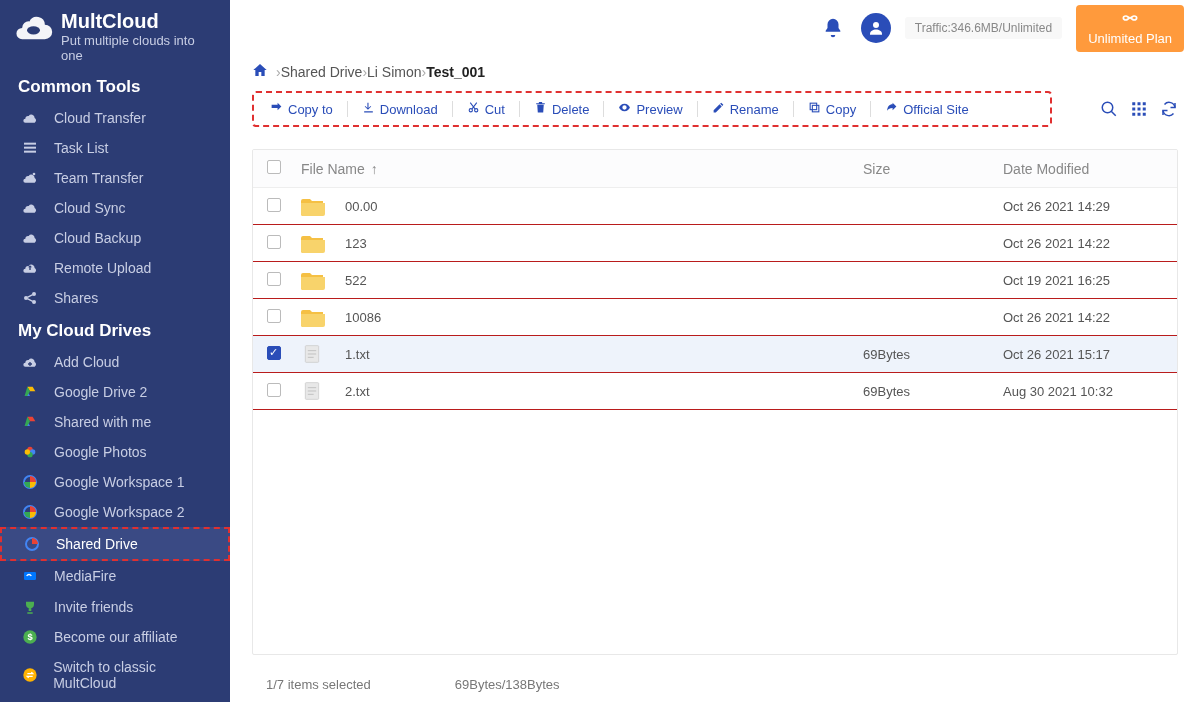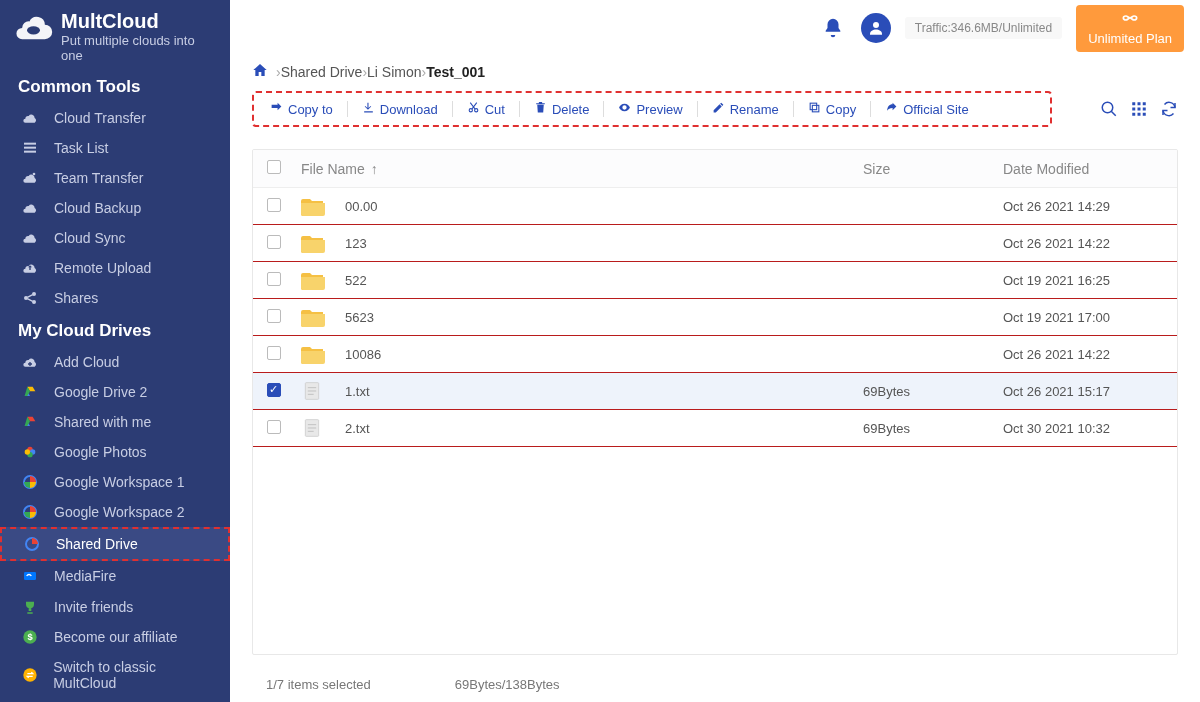--- a/index.html
+++ b/index.html
@@ -109,29 +109,29 @@
           </svg>
         </span>
         <span>Team Transfer</span>
       </div>
       <div class="nav-item">
         <span class="nav-icon">
           <svg viewBox="0 0 24 24" fill="#c8cee4">
             <path d="M19 12a5 5 0 00-9-3 4 4 0 00-5 4 3 3 0 000 6h14a4 4 0 000-7z"></path>
           </svg>
         </span>
+        <span>Cloud Sync</span>
+      </div>
+      <div class="nav-item">
+        <span class="nav-icon">
+          <svg viewBox="0 0 24 24" fill="#c8cee4">
+            <path d="M19 12a5 5 0 00-9-3 4 4 0 00-5 4 3 3 0 000 6h14a4 4 0 000-7z"></path>
+          </svg>
+        </span>
         <span>Cloud Backup</span>
-      </div>
-      <div class="nav-item">
-        <span class="nav-icon">
-          <svg viewBox="0 0 24 24" fill="#c8cee4">
-            <path d="M19 12a5 5 0 00-9-3 4 4 0 00-5 4 3 3 0 000 6h14a4 4 0 000-7z"></path>
-          </svg>
-        </span>
-        <span>Cloud Sync</span>
       </div>
       <div class="nav-item">
         <span class="nav-icon">
           <svg viewBox="0 0 24 24" fill="#c8cee4">
             <path d="M19 12a5 5 0 00-9-3 4 4 0 00-5 4 3 3 0 000 6h14a4 4 0 000-7z"></path>
             <path d="M12 8l-3 3h2v4h2v-4h2z" fill="#2c3c74"></path>
           </svg>
         </span>
         <span>Remote Upload</span>
       </div>
@@ -441,34 +441,20 @@
           </div>
           <div class="file-row">
             <div class="col-check"><span class="chk"></span></div>
   <div class="col-name">
               <span class="file-icon">
                 <svg width="24" height="20" viewBox="0 0 24 20">
                   <path fill="#f5c044" d="M2 3h7l2 2h11v13a2 2 0 01-2 2H2a2 2 0 01-2-2V5a2 2 0 012-2z"></path>
                   <path fill="#f8d36b" d="M0 7h24v11a2 2 0 01-2 2H2a2 2 0 01-2-2z"></path>
                 </svg>
               </span>
-              <span>5623</span>
-            </div>
-  <div class="col-size"></div>
-  <div class="col-date">Oct 19 2021 17:00</div>
-          </div>
-          <div class="file-row">
-            <div class="col-check"><span class="chk"></span></div>
-  <div class="col-name">
-              <span class="file-icon">
-                <svg width="24" height="20" viewBox="0 0 24 20">
-                  <path fill="#f5c044" d="M2 3h7l2 2h11v13a2 2 0 01-2 2H2a2 2 0 01-2-2V5a2 2 0 012-2z"></path>
-                  <path fill="#f8d36b" d="M0 7h24v11a2 2 0 01-2 2H2a2 2 0 01-2-2z"></path>
-                </svg>
-              </span>
               <span>10086</span>
             </div>
   <div class="col-size"></div>
   <div class="col-date">Oct 26 2021 14:22</div>
           </div>
           <div class="file-row selected">
             <div class="col-check"><span class="chk checked"></span></div>
   <div class="col-name">
               <span class="file-icon">
                 <svg width="22" height="20" viewBox="0 0 24 24">
@@ -490,21 +476,21 @@
                 <svg width="22" height="20" viewBox="0 0 24 24">
                   <rect x="4" y="2" width="16" height="20" rx="1" fill="#e8e8e8" stroke="#ccc"></rect>
                   <line x1="7" y1="8" x2="17" y2="8" stroke="#bbb"></line>
                   <line x1="7" y1="12" x2="17" y2="12" stroke="#bbb"></line>
                   <line x1="7" y1="16" x2="14" y2="16" stroke="#bbb"></line>
                 </svg>
               </span>
               <span>2.txt</span>
             </div>
   <div class="col-size">69Bytes</div>
-  <div class="col-date">Oct 30 2021 10:32</div>
+  <div class="col-date">Aug 30 2021 10:32</div>
           </div>
         </div>
     </div>
   </div>
 
   <div class="status-bar">
     <span>1/7 items selected</span>
     <span>69Bytes/138Bytes</span>
   </div>
 </div>

